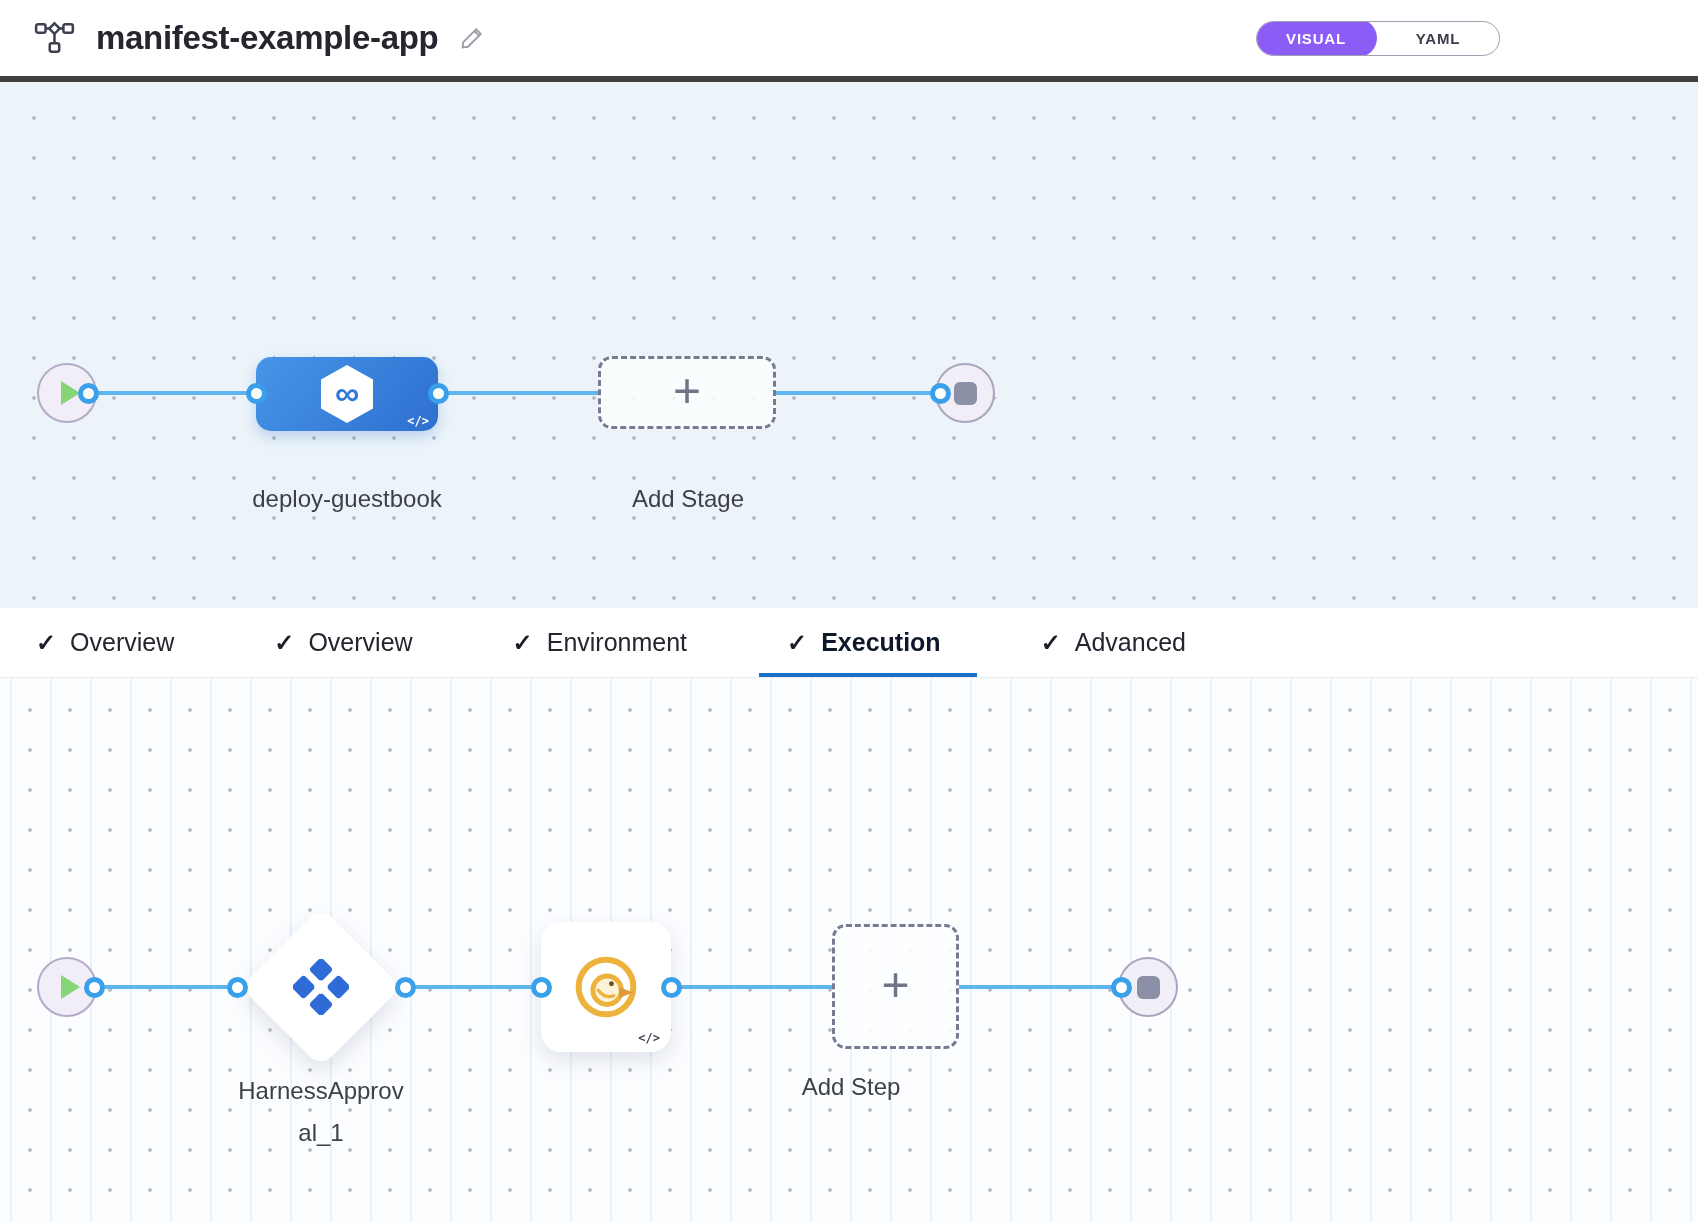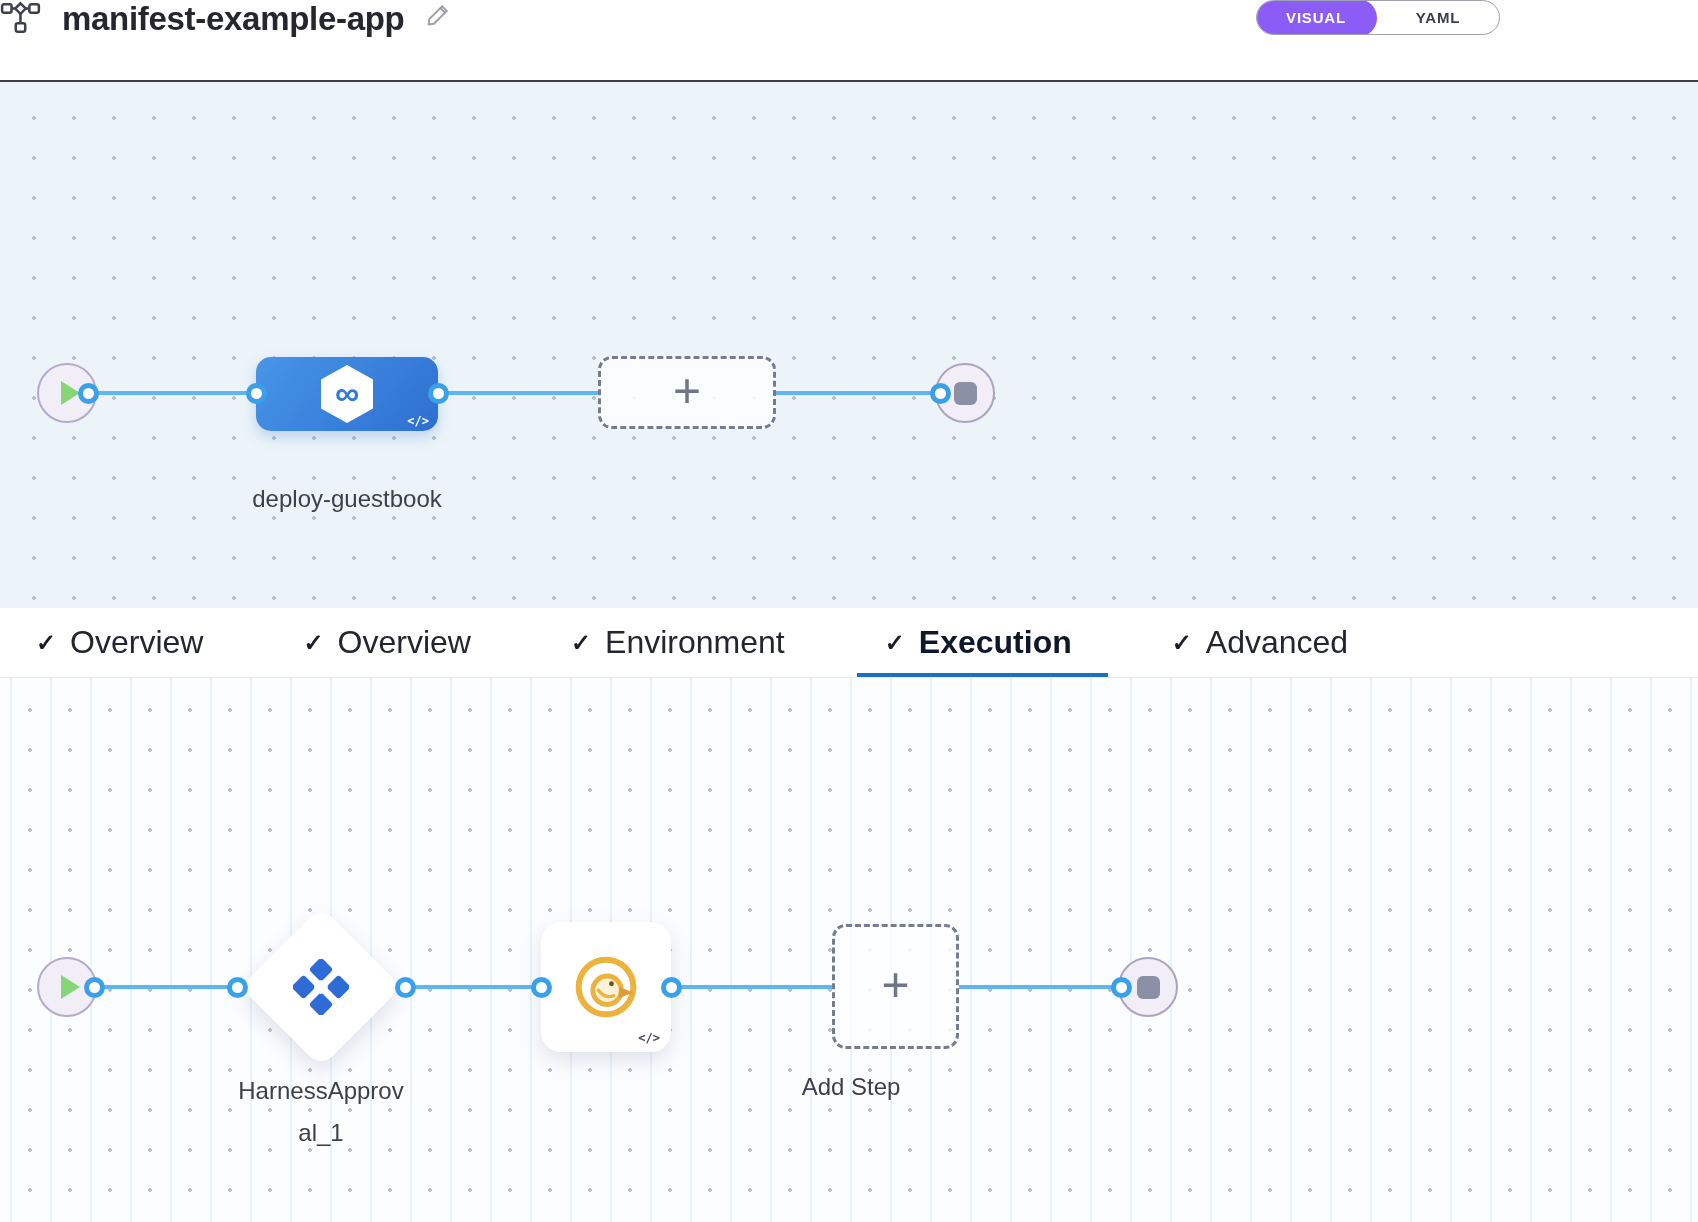--- a/index.html
+++ b/index.html
@@ -1,21 +1,21 @@
 <!DOCTYPE html>
 <html><head>
 <meta charset="utf-8">
 <style>
   * { margin:0; padding:0; box-sizing:border-box; }
   html,body { width:1698px; height:1222px; overflow:hidden; background:#fff;
     font-family:"Liberation Sans", sans-serif; }
 
   
-  .header { height:82px; background:#fff; border-bottom:2px solid #404040;
-    display:flex; position:relative; }
+  .header { height:82px; background:#fff; border-bottom:6px solid #404040;
+    display:flex; align-items:center; padding-left:34px; position:relative; }
   .pipeline-glyph { width:42px; height:36px; flex:0 0 auto; }
   .title { font-size:33px; font-weight:700; color:#25262e; margin-left:20px; letter-spacing:-0.3px; }
   .edit-btn { margin-left:20px; width:30px; height:30px; cursor:pointer; display:flex; align-items:center; }
   .view-toggle { margin-left:auto; margin-right:198px; display:inline-flex; align-items:center;
     border:1.5px solid #9fa1b3; border-radius:999px; height:35px; background:#fff; overflow:hidden; }
   .seg { height:46px; min-width:122px; display:flex; align-items:center; justify-content:center;
     font-size:15px; font-weight:700; letter-spacing:0.8px; padding:0 24px; cursor:pointer; }
   .seg.active { background:#8b5cf6; color:#fff; border-radius:999px; margin:-1.5px 0 -1.5px -1.5px; height:38px; }
   .seg.inactive { color:#3c3d4a; }
 
@@ -67,21 +67,21 @@
   .lbl-addstage { left:588px; top:396px; width:200px; }
   .lbl-approval { left:232px; top:392px; width:178px; }
   .lbl-canary { left:517px; top:392px; width:178px; }
   .lbl-addstep { left:751px; top:388px; width:200px; }
 
   
   .tabbar { height:70px; background:#fff; display:flex; align-items:stretch;
     padding-left:36px; gap:100px; border-bottom:1px solid #eaebef; }
   .tab { display:flex; align-items:center; gap:14px; position:relative; cursor:pointer; }
   .tab .check { font-size:24px; font-weight:700; color:#1a1d27; }
-  .tab .label { font-size:32px; color:#23252f; }
+  .tab .label { font-size:25px; color:#23252f; }
   .tab.active .label { font-weight:700; color:#0f172a; }
   .tab.active::after { content:""; position:absolute; left:-28px; right:-36px; bottom:0;
     height:4px; background:#1b6fc4; }
 
   
   .diamond-node { position:absolute; left:264px; top:252px; width:114px; height:114px;
     background:#fff; border-radius:16px; transform:rotate(45deg); z-index:3; cursor:pointer;
     box-shadow:6px 6px 22px rgba(145,155,175,0.28); display:flex; align-items:center; justify-content:center; }
   .diamond-inner { transform:rotate(-45deg); width:58px; height:58px; display:flex;
     align-items:center; justify-content:center; }
@@ -137,20 +137,21 @@
     <div class="hexagon">
       <span class="infinity">∞</span>
     </div>
     <span class="code-badge">&lt;/&gt;</span>
   </div>
   <div class="node-label lbl-stage">deploy-guestbook</div>
 
   <div class="dashed-box add-stage">
     <span class="plus-glyph">+</span>
   </div>
+  <div class="node-label lbl-addstage">Add Stage</div>
 </div>
 
 <div class="tabbar">
   <div class="tab">
     <span class="check">✓</span>
     <span class="label">Overview</span>
   </div>
   <div class="tab">
     <span class="check">✓</span>
     <span class="label">Overview</span>

